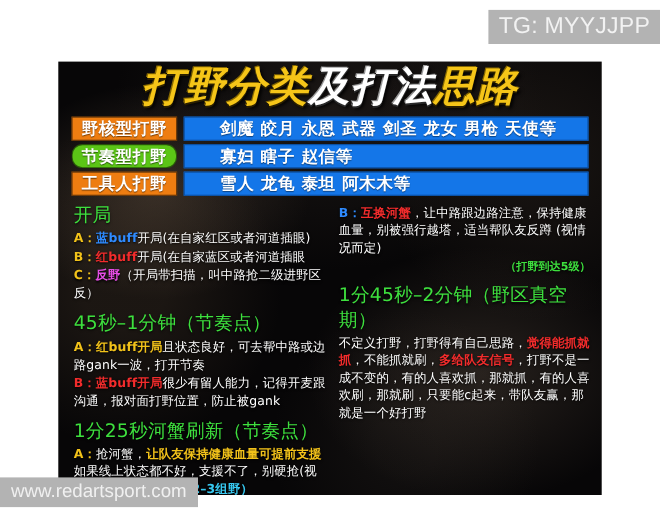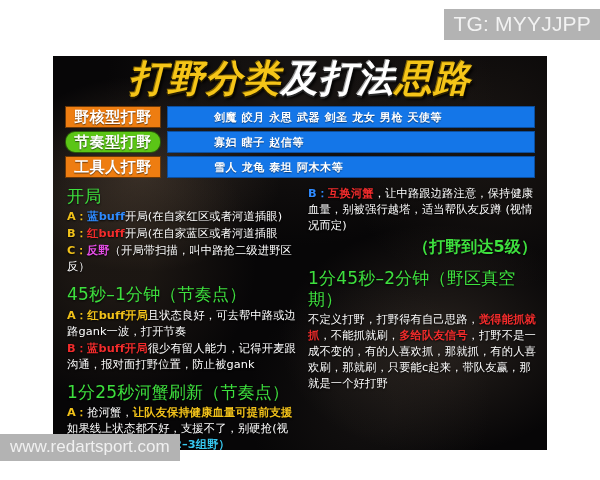--- a/index.html
+++ b/index.html
@@ -66,22 +66,22 @@
     border:1px solid rgba(0,0,0,.55);
     height:22px;box-sizing:border-box;letter-spacing:.5px;
     text-shadow:0 1px 1px rgba(0,0,0,.55);
   }
   .tag-orange{background:#ee7d11;}
   .tag-green{background:#5bc516;border-radius:10px;}
   .cat-val{
     flex:1;margin-left:6px;background:#1476e8;
     border:1px solid #0b4fa0;height:22px;box-sizing:border-box;
     display:flex;align-items:center;
-    color:#ffffff;font-weight:bold;font-size:11px;letter-spacing:.6px;
-    padding-left:46px;
+    color:#ffffff;font-weight:bold;font-size:15px;letter-spacing:.6px;
+    padding-left:32px;
     text-shadow:0 1px 1px rgba(0,0,0,.45);
   }
 
   
   .cols{position:absolute;left:14px;top:130px;width:470px;height:275px;z-index:4;display:flex;}
   .col{width:232px;}
   .col.left{padding-right:6px;}
   .col.right{padding-left:6px;}
 
   .blk{margin-bottom:9px;}
@@ -95,21 +95,21 @@
     letter-spacing:.1px;text-shadow:0 1px 2px rgba(0,0,0,.9);
   }
   .bd p{margin:0 0 1px 0;}
   .c-blue{color:#2f8bff;font-weight:bold;}
   .c-red{color:#f22c2c;font-weight:bold;}
   .c-magenta{color:#e64de6;font-weight:bold;}
   .c-yellow{color:#f2c21a;font-weight:bold;}
   .c-cyan{color:#37c8f0;font-weight:bold;}
   .c-green{color:#3ee03e;font-weight:bold;}
   .c-white{color:#ffffff;}
-  .note-right{text-align:right;font-size:16px;margin-top:2px;}
+  .note-right{text-align:right;font-size:10px;margin-top:2px;}
 </style>
 </head>
 <body>
 
 <div class="page">
 
   <div class="tg-watermark">TG: MYYJJPP</div>
 
   <div class="poster">
 

